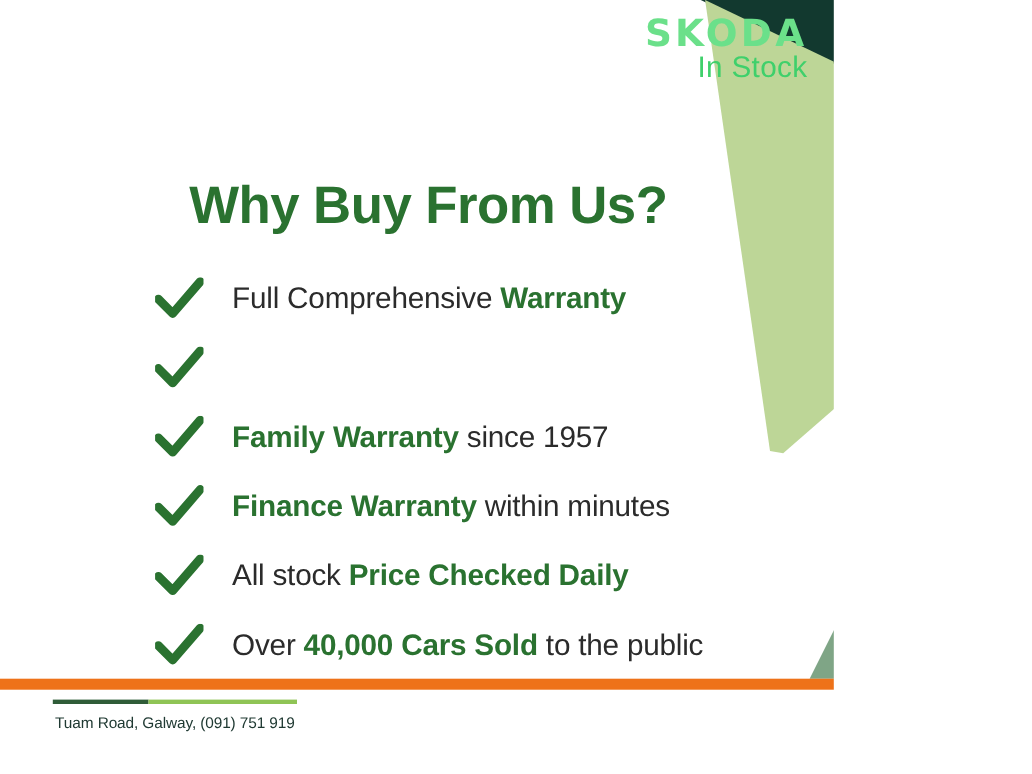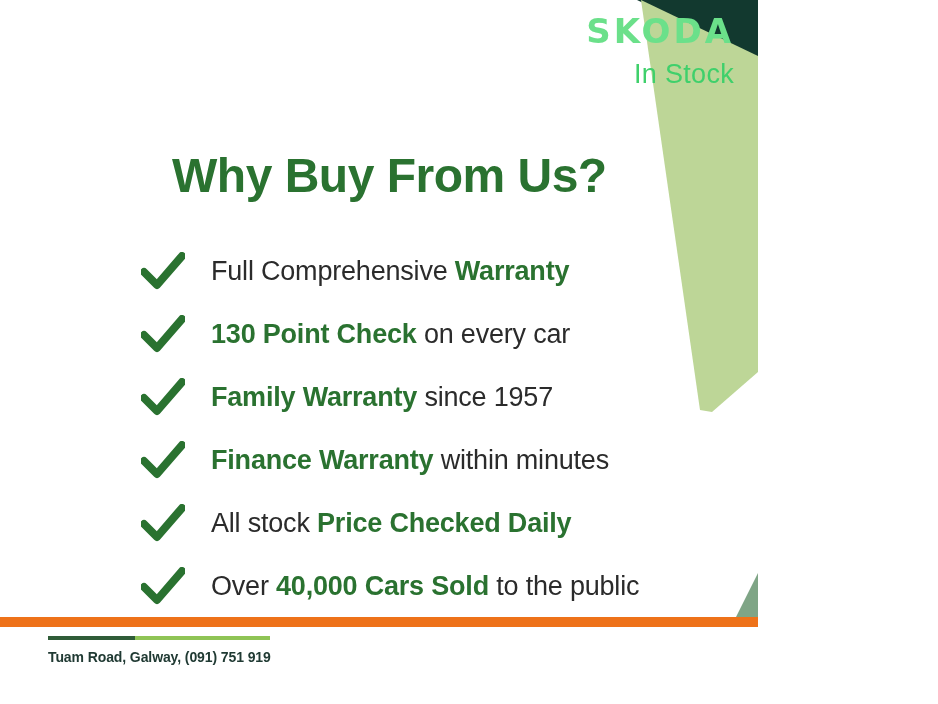--- a/index.html
+++ b/index.html
@@ -41,34 +41,34 @@
     display: block;
     font-family: "DejaVu Sans", sans-serif;
     font-size: 34px;
     font-weight: bold;
     letter-spacing: 3px;
     color: #6BE08A;
     white-space: nowrap;
   }
   .brand-sub {
     display: block;
-    margin-top: 13px;
+    margin-top: 0;
     font-family: "Liberation Sans", sans-serif;
     font-size: 27px;
     font-weight: normal;
     letter-spacing: 0.3px;
     color: #3FD06B;
     white-space: nowrap;
   }
 
   
   .headline {
     position: absolute;
     left: 172px;
-    top: 148px;
+    top: 160px;
     font-size: 48px;
     font-weight: bold;
     color: #2A7230;
     letter-spacing: -0.5px;
     white-space: nowrap;
     z-index: 4;
   }
 
   
   .benefits {
@@ -135,24 +135,25 @@
     flex: 0 0 39%;
     background: #2F5C38;
   }
   .dealer-underline .ul-light {
     flex: 1 1 auto;
     background: #8FC455;
   }
   .dealer-address {
     margin-top: 9px;
     font-size: 14px;
-    font-weight: bold;
+    font-weight: normal;
     color: #203A33;
     letter-spacing: -0.1px;
     white-space: nowrap;
+    text-align: center;
   }
 </style>
 </head>
 <body>
 
 <div class="poster">
 
   <svg class="geo" viewBox="0 0 938 704" width="938" height="704" preserveAspectRatio="none">
 
     <polygon points="637,0 938,0 938,144" fill="#12392F"></polygon>
@@ -175,21 +176,20 @@
       <svg class="check-icon" viewBox="0 0 44 40">
         <path d="M3 20 L16 33 L41 4" stroke="#2A7230" stroke-width="8" fill="none" stroke-linecap="round" stroke-linejoin="round"></path>
       </svg>
       <span class="benefit-text"><span>Full Comprehensive </span><span class="hl">Warranty</span><span></span></span>
     </div>
 
     <div class="benefit-row">
       <svg class="check-icon" viewBox="0 0 44 40">
         <path d="M3 20 L16 33 L41 4" stroke="#2A7230" stroke-width="8" fill="none" stroke-linecap="round" stroke-linejoin="round"></path>
       </svg>
-      <span class="benefit-text"><span></span><span class="hl">130 Point Check</span><span> on every car</span></span>
     </div>
 
     <div class="benefit-row">
       <svg class="check-icon" viewBox="0 0 44 40">
         <path d="M3 20 L16 33 L41 4" stroke="#2A7230" stroke-width="8" fill="none" stroke-linecap="round" stroke-linejoin="round"></path>
       </svg>
       <span class="benefit-text"><span></span><span class="hl">Family Warranty</span><span> since 1957</span></span>
     </div>
 
     <div class="benefit-row">

